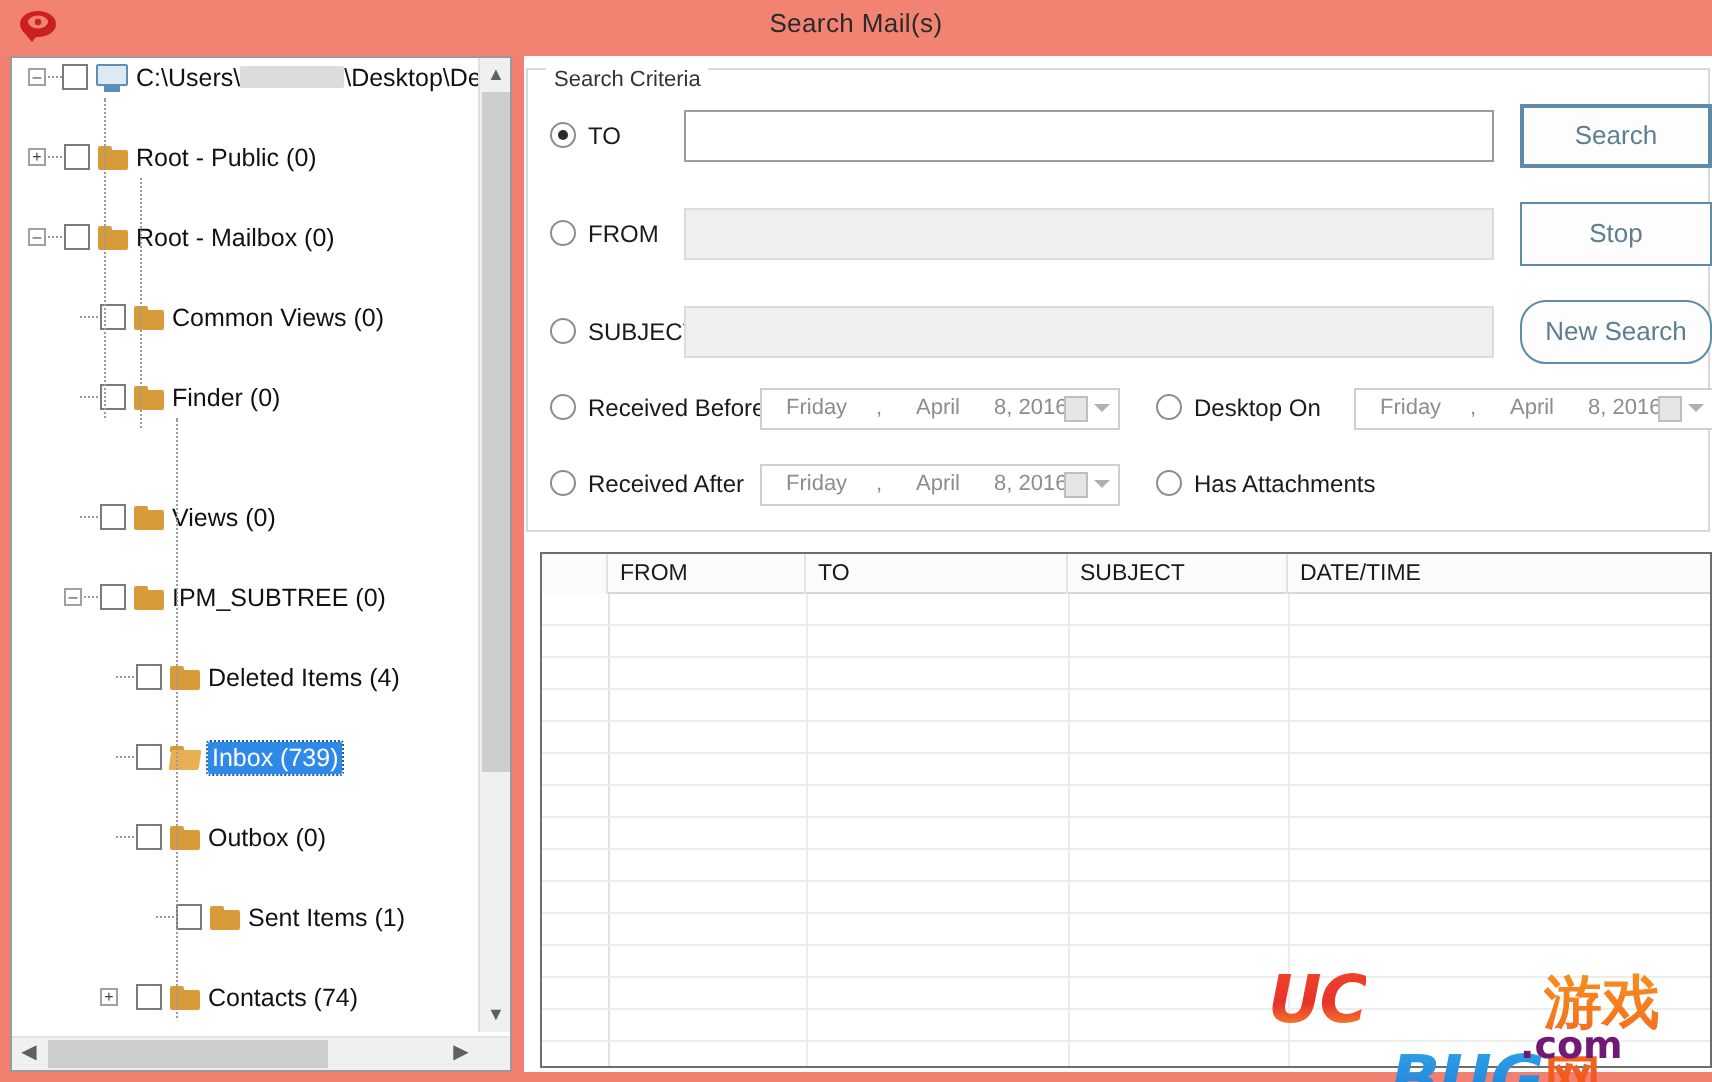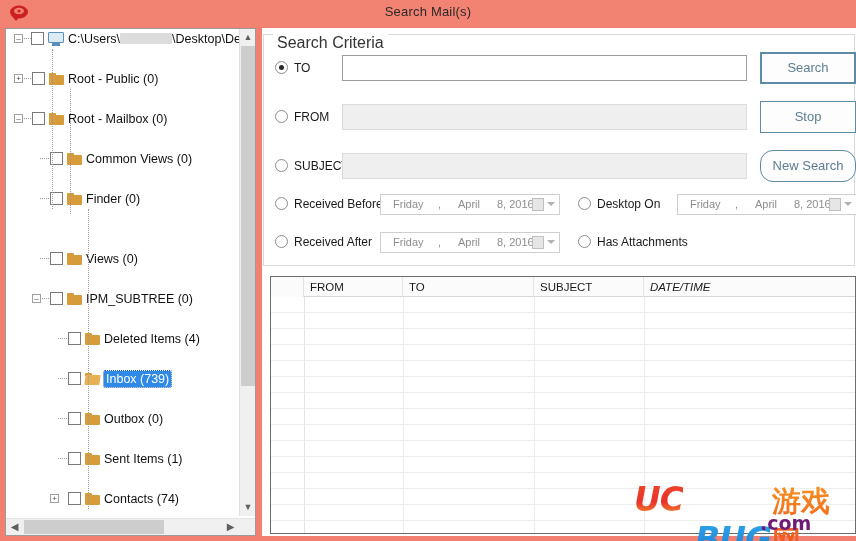--- a/index.html
+++ b/index.html
@@ -115,21 +115,21 @@
   #right-panel{
     position:absolute;left:262px;top:28px;width:594px;height:508px;
     background:#ffffff;overflow:hidden;
   }
   #criteria-box{
     position:absolute;left:1px;top:6px;width:592px;height:232px;
     border:1px solid #D9D9D9;box-sizing:border-box;
   }
   #criteria-legend{
     position:absolute;left:9px;top:-1px;background:#fff;padding:0 4px;
-    font-size:16px;color:#333;
+    font-size:11px;color:#333;
   }
   .radio{
     position:absolute;width:13px;height:13px;border-radius:50%;
     border:1px solid #8d8d8d;background:#fff;box-sizing:border-box;
   }
   .radio.on:after{
     content:"";position:absolute;left:3px;top:3px;width:5px;height:5px;
     border-radius:50%;background:#2b2b2b;
   }
   .rlabel{position:absolute;font-size:12px;color:#1a1a1a;}
@@ -324,21 +324,21 @@
         </div>
         <div class="tree-row" style="top: 200px;">
           <span class="dots" style="left:52px;width:9px"></span>
           <span class="chk" style="left:62px"></span>
           <span class="folder" style="left:79px">
             <span class="ft"></span>
             <span class="fb"></span>
           </span>
           <span class="tlabel" style="left:98px">Outbox (0)</span>
         </div>
-        <div class="tree-row" style="top: 220px;">
+        <div class="tree-row" style="top: 220px; margin-left: 20px;">
           <span class="dots" style="left:52px;width:9px"></span>
           <span class="chk" style="left:62px"></span>
           <span class="folder" style="left:79px">
             <span class="ft"></span>
             <span class="fb"></span>
           </span>
           <span class="tlabel" style="left:98px">Sent Items (1)</span>
         </div>
         <div class="tree-row" style="top: 240px;">
           <span class="expander" style="left:44px">+</span>
@@ -428,21 +428,21 @@
 
   <span class="radio" style="left:316px;top:207px;"></span>
   <span class="rlabel" style="left:335px;top:207px;">Has Attachments</span>
 
   <div id="grid">
     <div id="grid-head">
       <div class="gh corner" style="left:0;width:33px;"></div>
       <div class="gh" style="left:33px;width:99px;">FROM</div>
       <div class="gh" style="left:132px;width:131px;">TO</div>
       <div class="gh" style="left:263px;width:110px;">SUBJECT</div>
-      <div class="gh" style="left:373px;width:211px;border-right:none;font-style:italic;">DATE/TIME</div>
+      <div class="gh" style="left:373px;width:211px;border-right:none;">DATE/TIME</div>
     </div>
     <div class="gcol rowhdr" style="left:33px;"></div>
     <div class="gcol" style="left:132px;"></div>
     <div class="gcol" style="left:263px;"></div>
     <div class="gcol" style="left:373px;"></div>
     <div id="grid-rows">
         <div class="grow" style="top: 20px;"></div>
         <div class="grow" style="top: 36px;"></div>
         <div class="grow" style="top: 52px;"></div>
         <div class="grow" style="top: 68px;"></div>

